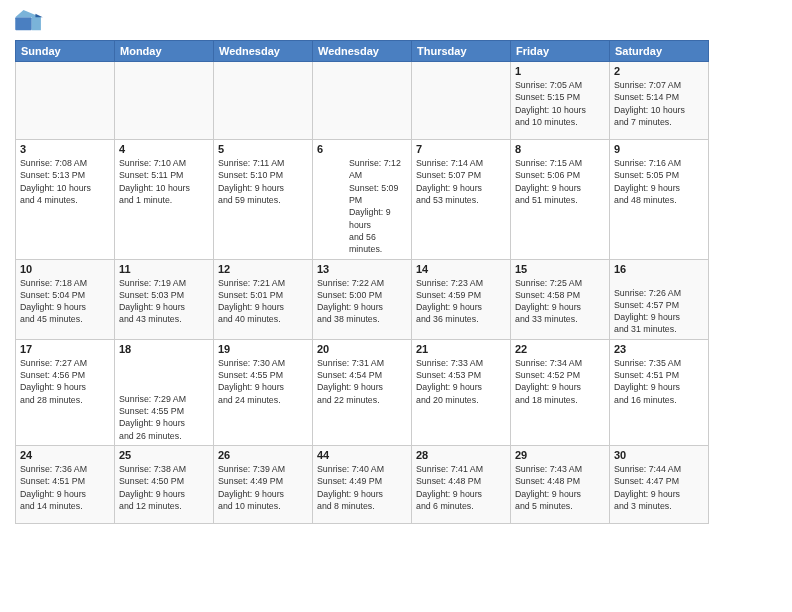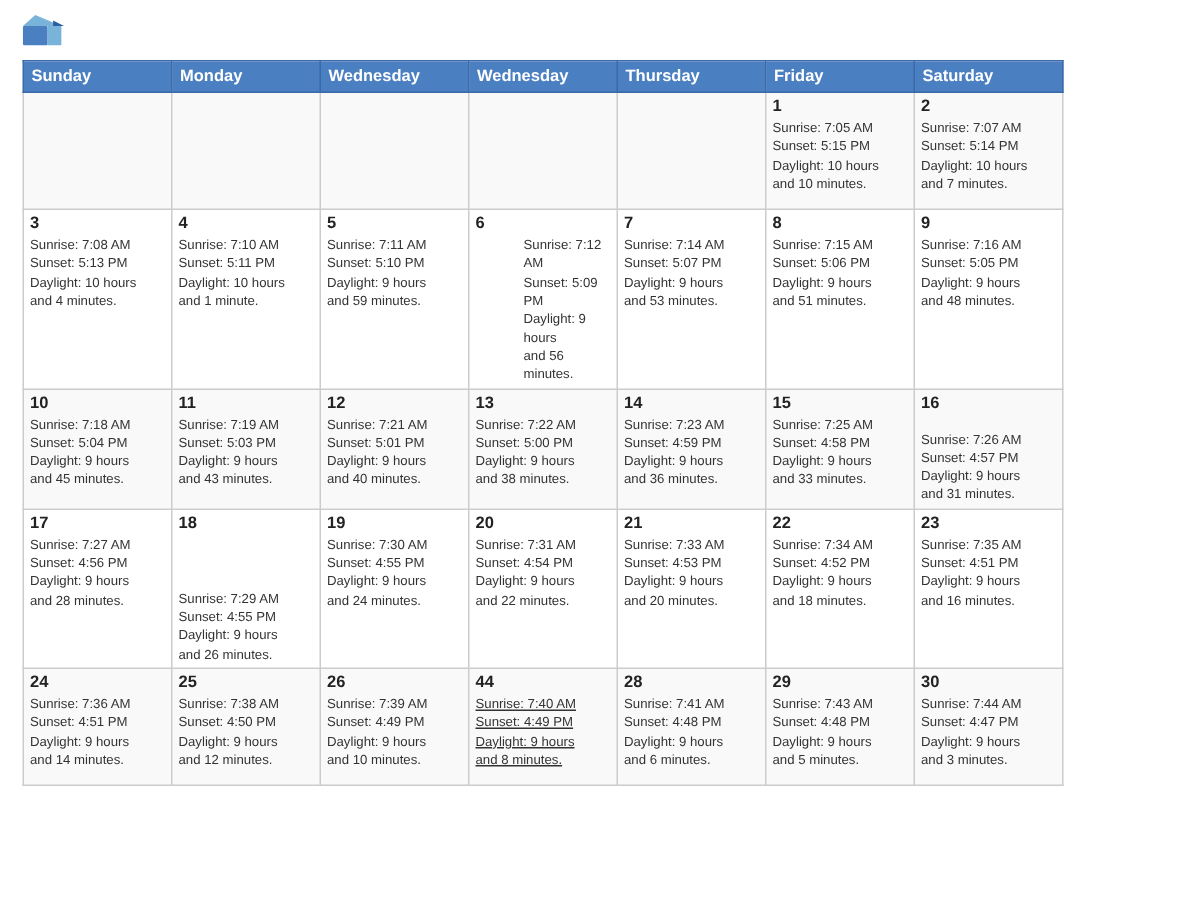--- a/index.html
+++ b/index.html
@@ -321,21 +321,21 @@
           </td>
           <td>
             <span class="day-num">26</span>
             <div class="day-info" style="white-space: pre-line;">Sunrise: 7:39 AM
 Sunset: 4:49 PM
 Daylight: 9 hours
 and 10 minutes.</div>
           </td>
           <td>
             <span class="day-num">44</span>
-            <div class="day-info" style="white-space: pre-line; text-decoration: underline;">Sunrise: 7:40 AM
+            <div class="day-info" style="white-space: pre-line;">Sunrise: 7:40 AM
 Sunset: 4:49 PM
 Daylight: 9 hours
 and 8 minutes.</div>
           </td>
           <td>
             <span class="day-num">28</span>
             <div class="day-info" style="white-space: pre-line;">Sunrise: 7:41 AM
 Sunset: 4:48 PM
 Daylight: 9 hours
 and 6 minutes.</div>

